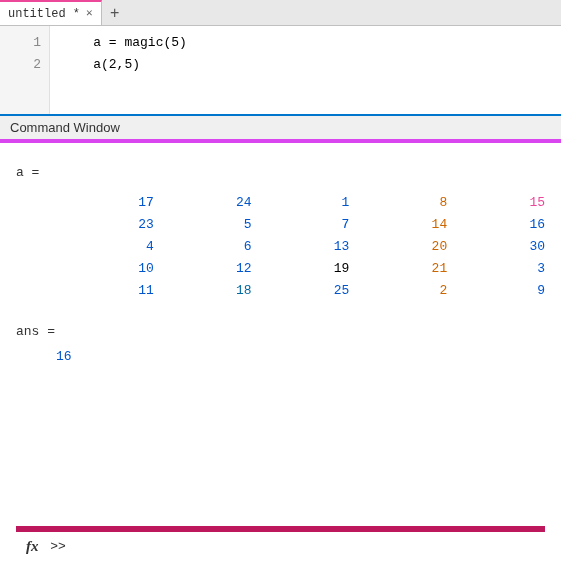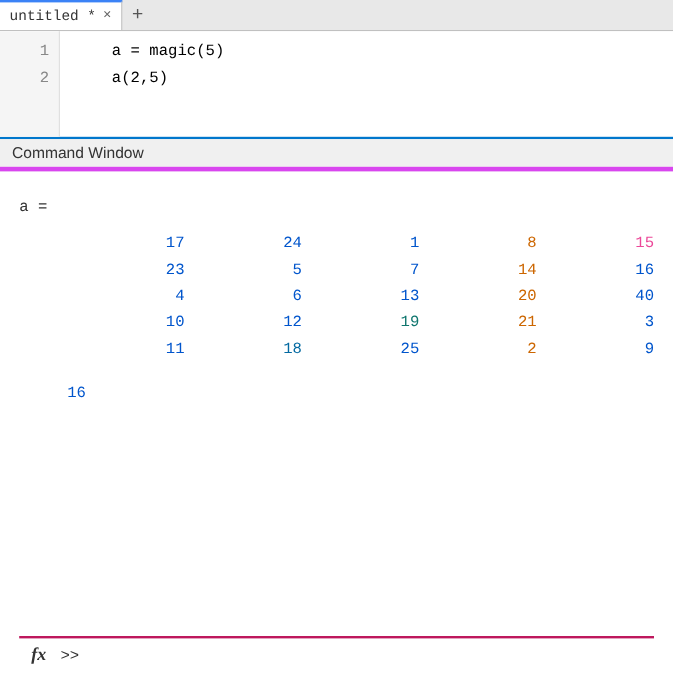--- a/index.html
+++ b/index.html
@@ -24,21 +24,21 @@
       flex-shrink: 0;
     }
 
     .tab-item {
       display: flex;
       align-items: center;
       padding: 0 8px;
       height: 100%;
       background: #ffffff;
       border-right: 1px solid #c0c0c0;
-      border-top: 2px solid #3b82f6;
+      border-top: 2px solid #ec4899;
       font-size: 12px;
       color: #333;
       cursor: pointer;
       gap: 6px;
     }
 
     .tab-close {
       font-size: 11px;
       color: #666;
       cursor: pointer;
@@ -149,21 +149,21 @@
       font-size: 13px;
       margin-left: 40px;
     }
 
     .prompt-bar {
       display: flex;
       align-items: center;
       padding: 6px 10px;
       background: #ffffff;
       flex-shrink: 0;
-      border-top: 2px solid #be185d;
+      border-top: 6px solid #be185d;
       margin-top: auto;
     }
 
     .prompt-fx {
       font-style: italic;
       font-weight: bold;
       font-size: 15px;
       color: #333;
       margin-right: 4px;
       font-family: Georgia, serif;
@@ -224,39 +224,42 @@
           <td style="color: rgb(0, 85, 204);">5</td>
           <td style="color: rgb(0, 85, 204);">7</td>
           <td style="color: rgb(204, 102, 0);">14</td>
           <td style="color: rgb(0, 85, 204);">16</td>
         </tr>
         <tr>
           <td style="color: rgb(0, 85, 204);">4</td>
           <td style="color: rgb(0, 85, 204);">6</td>
           <td style="color: rgb(0, 85, 204);">13</td>
           <td style="color: rgb(204, 102, 0);">20</td>
-          <td style="color: rgb(0, 85, 204);">40</td>
+          <td style="color: rgb(0, 85, 204);">30</td>
         </tr>
         <tr>
           <td style="color: rgb(0, 85, 204);">10</td>
           <td style="color: rgb(0, 85, 204);">12</td>
-          <td style="color: #0f766e;">19</td>
+          <td style="color: #000000;">19</td>
           <td style="color: rgb(204, 102, 0); margin-top: 31px;">21</td>
           <td style="color: rgb(0, 85, 204);">3</td>
         </tr>
         <tr>
           <td style="color: rgb(0, 85, 204);">11</td>
           <td style="color: #0369a1;">18</td>
           <td style="color: rgb(0, 85, 204);">25</td>
           <td style="color: rgb(204, 102, 0);">2</td>
           <td style="color: rgb(0, 85, 204);">9</td>
         </tr>
       </tbody>
   </table>
 
+  <div style="margin-bottom: 10px; margin-top: 4px;">
+    <span class="ans-label">ans =</span>
+  </div>
 
   <div>
     <span class="ans-value">16</span>
   </div>
 
   <div style="flex:1;"></div>
 
   <div class="prompt-bar">
     <span class="prompt-fx">fx</span>
     <span class="prompt-arrows">&nbsp;<span>&gt;&gt;</span></span>

